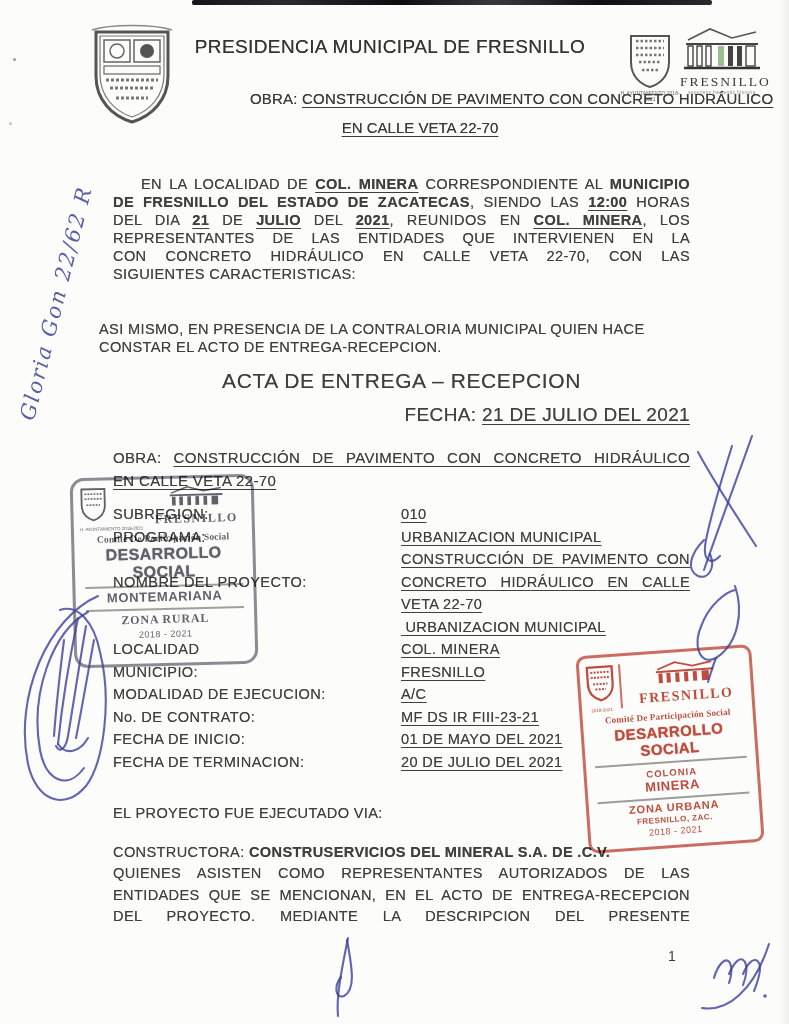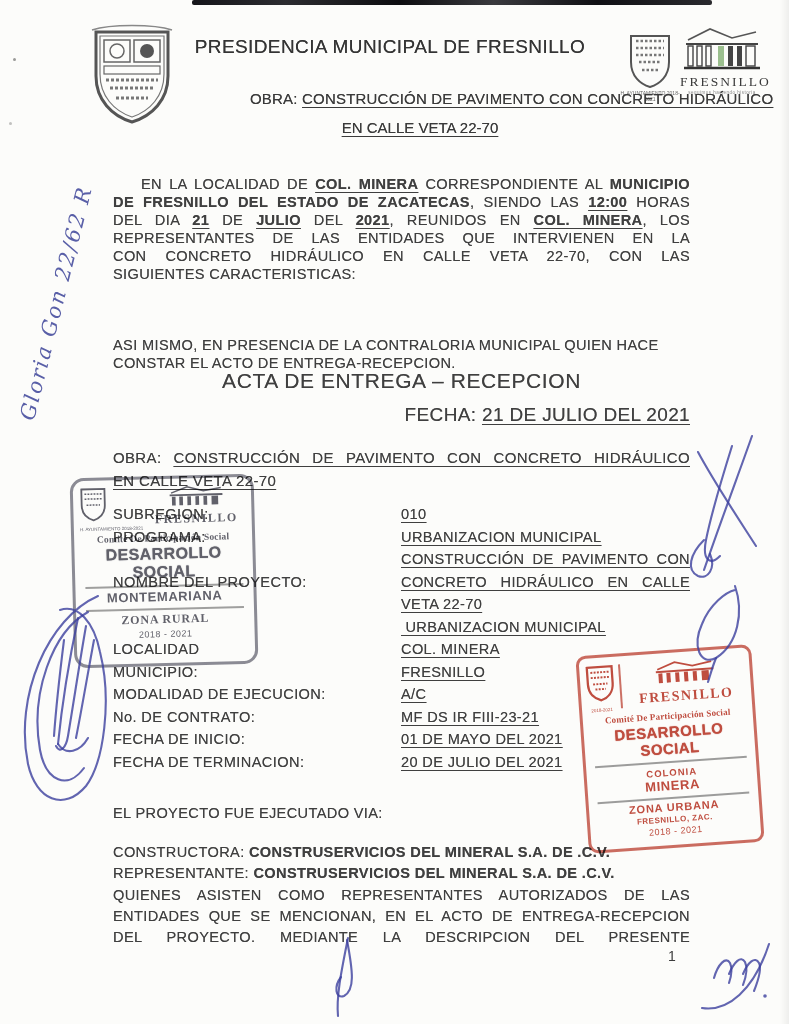--- a/index.html
+++ b/index.html
@@ -105,21 +105,21 @@
   <div class="abs obra2hdr"><span class="u">EN CALLE VETA 22-70</span></div>
 
   <div class="abs doc" style="left:113px;top:176px;width:577px;">
       <div class="tline just" style="text-indent: 28px;"><span>EN LA LOCALIDAD DE </span><span class="b u">COL. MINERA</span><span> CORRESPONDIENTE AL </span><span class="b">MUNICIPIO</span></div>
       <div class="tline just"><span class="b">DE FRESNILLO DEL ESTADO DE ZACATECAS</span><span>, SIENDO LAS </span><span class="b u">12:00</span><span> HORAS</span></div>
       <div class="tline just"><span>DEL DIA </span><span class="b u">21</span><span> DE </span><span class="b u">JULIO</span><span> DEL </span><span class="b u">2021</span><span>, REUNIDOS EN </span><span class="b u">COL. MINERA</span><span>, LOS</span></div>
       <div class="tline just"><span>REPRESENTANTES DE LAS ENTIDADES QUE INTERVIENEN EN LA</span></div>
       <div class="tline just"><span>CON CONCRETO HIDRÁULICO EN CALLE VETA 22-70, CON LAS</span></div>
       <div class="tline"><span>SIGUIENTES CARACTERISTICAS:</span></div>
     </div>
-  <div class="abs doc" style="left:113px;top:321px;width:577px;margin-top:16px;">
+  <div class="abs doc" style="left:99px;top:321px;width:577px;">
       <div class="tline"><span>ASI MISMO, EN PRESENCIA DE LA CONTRALORIA MUNICIPAL QUIEN HACE</span></div>
       <div class="tline"><span>CONSTAR EL ACTO DE ENTREGA-RECEPCION.</span></div>
     </div>
   <div class="abs doc" style="left:113px;top:372px;width:577px;text-align:center;font-size:21px;letter-spacing:.6px;">ACTA DE ENTREGA – RECEPCION</div>
   <div class="abs doc" style="left:113px;top:406px;width:577px;font-size:19px;">
       <div class="tline rgt"><span>FECHA:  </span><span class="u">21 DE JULIO DEL 2021</span></div>
     </div>
   <div class="abs doc" style="left:113px;top:446px;width:577px;line-height:23px;font-size:15px;">
       <div class="tline just"><span>OBRA: </span><span class="u">CONSTRUCCIÓN DE PAVIMENTO CON CONCRETO HIDRÁULICO</span></div>
       <div class="tline"><span class="u">EN CALLE VETA 22-70</span></div>
@@ -172,21 +172,20 @@
       </div>
       <div class="frow">
         <span class="flabel">FECHA DE TERMINACION:</span>
         <span class="fvalue">20 DE JULIO DEL 2021</span>
       </div>
     </div>
 
   <div class="abs doc" style="left:113px;top:805px;width:577px;">EL PROYECTO FUE EJECUTADO VIA:</div>
   <div class="abs doc" style="left:113px;top:842px;width:577px;line-height:21.3px;">
       <div class="tline"><span>CONSTRUCTORA: </span><span class="b">CONSTRUSERVICIOS DEL MINERAL S.A. DE .C.V.</span></div>
-      <div class="tline"><span>REPRESENTANTE: </span><span class="b">CONSTRUSERVICIOS DEL MINERAL S.A. DE .C.V.</span></div>
       <div class="tline just"><span> QUIENES ASISTEN COMO REPRESENTANTES AUTORIZADOS DE LAS</span></div>
       <div class="tline just"><span>ENTIDADES QUE SE MENCIONAN, EN EL ACTO DE ENTREGA-RECEPCION</span></div>
       <div class="tline just"><span>DEL PROYECTO. MEDIANTE LA DESCRIPCION DEL PRESENTE</span></div>
     </div>
 
   <div class="abs pagenum">1</div>
 
   <div class="abs stamp stamp-black">
     <div class="st-top">
       <div>

